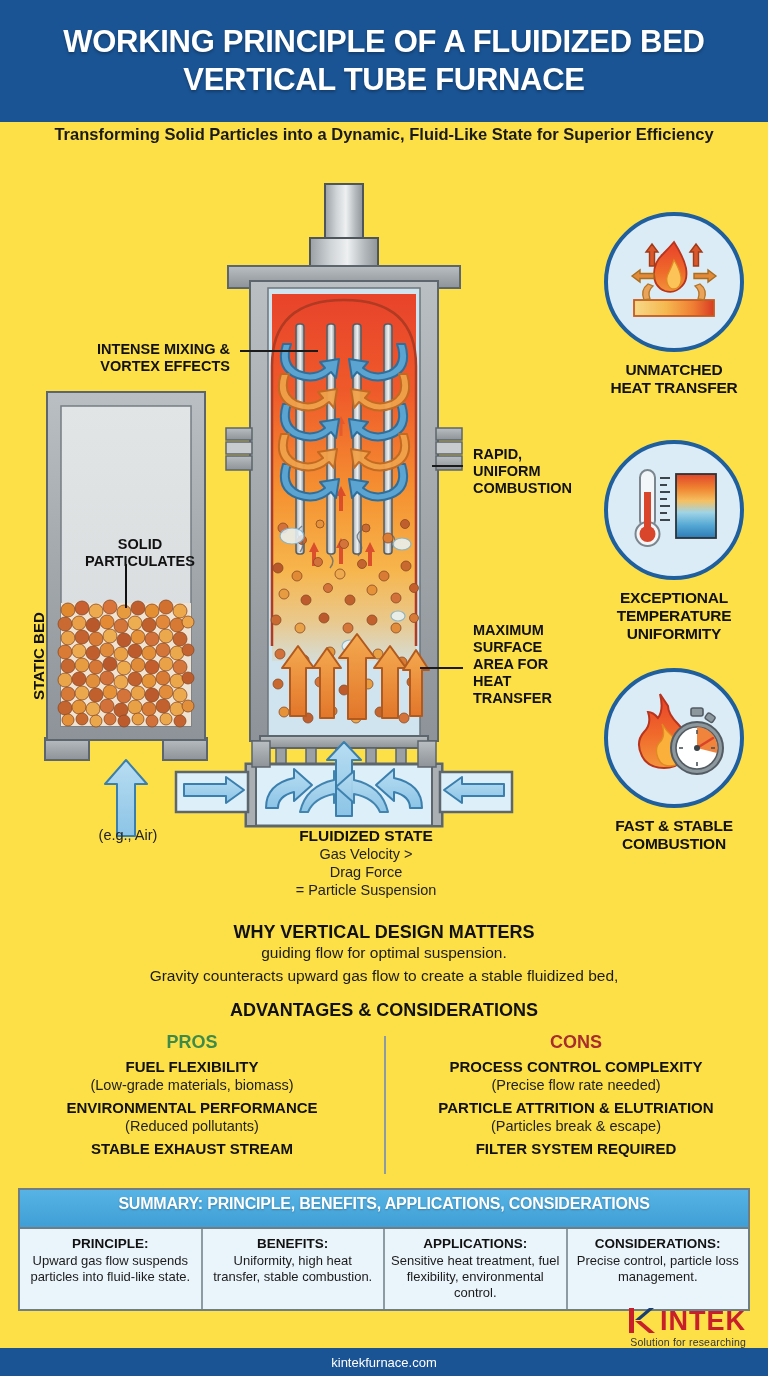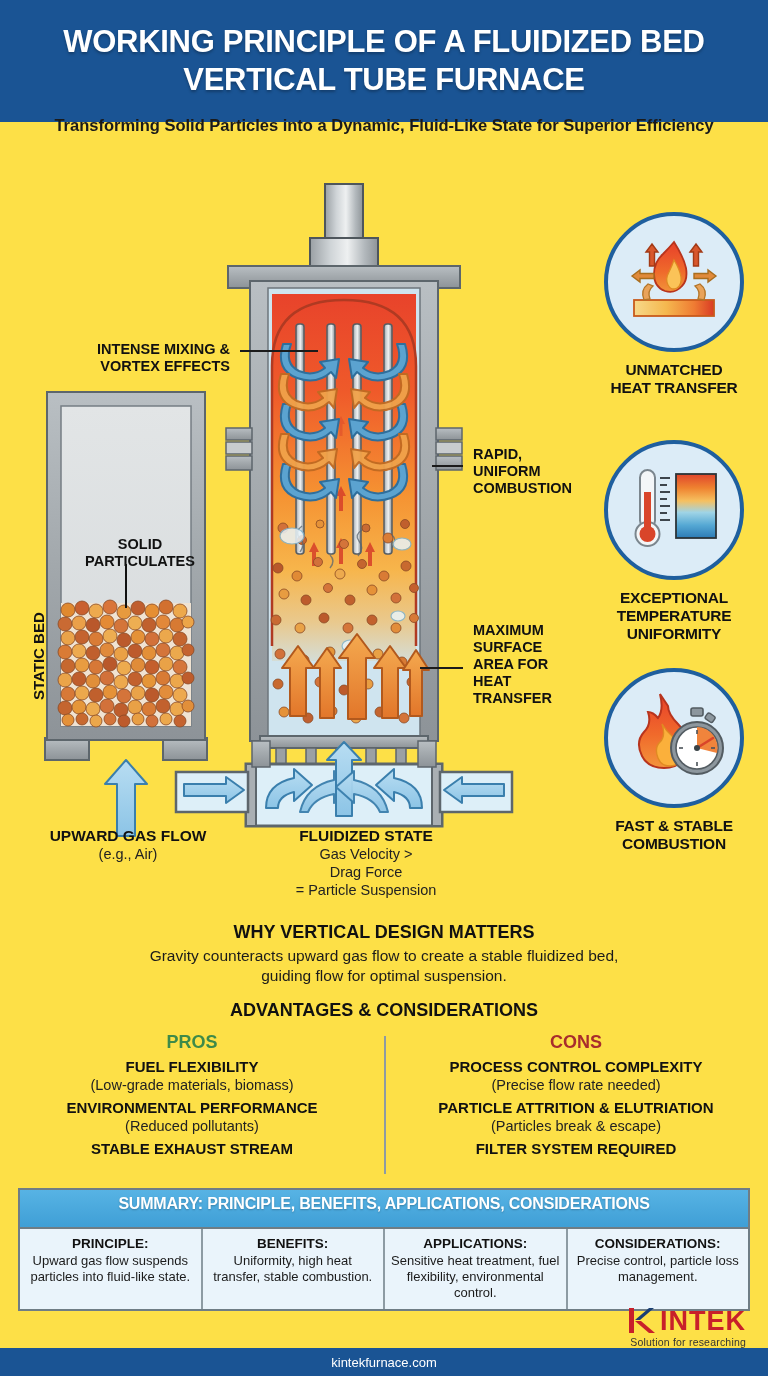--- a/index.html
+++ b/index.html
@@ -20,21 +20,21 @@
   }
   .header h1{
     margin:0;color:#ffffff;text-align:center;
     font-size:31px;line-height:38px;font-weight:bold;
     letter-spacing:-0.3px;
     text-shadow:0 2px 3px rgba(0,0,0,.28);
     font-family:"Liberation Sans", sans-serif;
     padding:0 20px;
   }
   .subtitle{
-    position:absolute;left:0;top:116px;width:768px;
+    position:absolute;left:0;top:125px;width:768px;
     text-align:center;color:#1a1a1a;
     font-size:16.5px;font-weight:bold;
   }
 
   
   .diagram{position:absolute;left:0;top:176px;width:768px;height:740px;}
   .diagram svg{display:block;}
 
   
   .badge{position:absolute;width:188px;text-align:center;}
@@ -591,35 +591,34 @@
         <circle cx="79" cy="66" r="3" fill="#3a4246"></circle>
       </svg>
     </div>
     <div class="cap">
       <div>FAST &amp; STABLE</div>
       <div>COMBUSTION</div>
     </div>
   </div>
 
   <div class="cap-block" style="left:10px; top:826px; width:236px;">
-    <div class="cap-title">UPWARD GAS FLOW</div>
     <div class="cap-sub">(e.g., Air)</div>
   </div>
 
   <div class="cap-block" style="left:248px; top:826px; width:236px;">
     <div class="cap-title">FLUIDIZED STATE</div>
     <div class="cap-sub">Gas Velocity &gt;</div>
     <div class="cap-sub">Drag Force</div>
     <div class="cap-sub">= Particle Suspension</div>
   </div>
 
   <div class="why">
     <div class="h">WHY VERTICAL DESIGN MATTERS</div>
+    <div class="p" style="margin-top:0">guiding flow for optimal suspension.</div>
     <div class="p">Gravity counteracts upward gas flow to create a stable fluidized bed,</div>
-    <div class="p" style="margin-top:0">guiding flow for optimal suspension.</div>
   </div>
 
   <div class="adv-h">ADVANTAGES &amp; CONSIDERATIONS</div>
   <div class="divider"></div>
   <div class="cols">
     <div class="col">
       <div class="hd" style="color:#3e8a49">PROS</div>
       <div class="it">FUEL FLEXIBILITY</div>
       <div class="sb">(Low-grade materials, biomass)</div>
       <div class="it">ENVIRONMENTAL PERFORMANCE</div>

